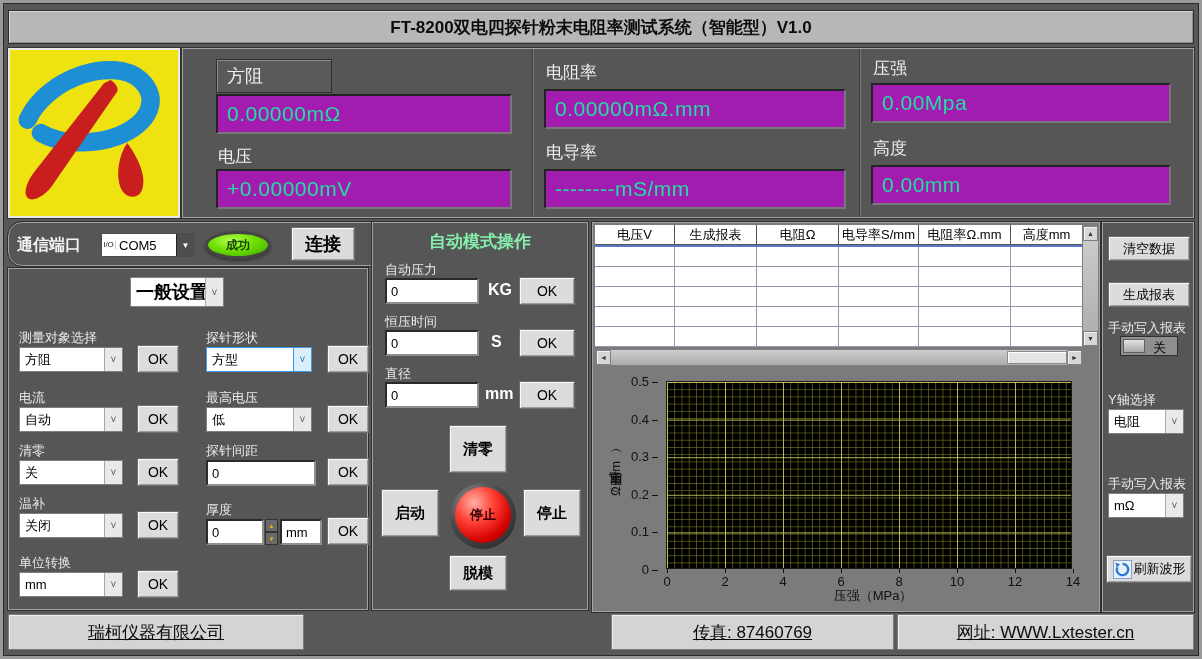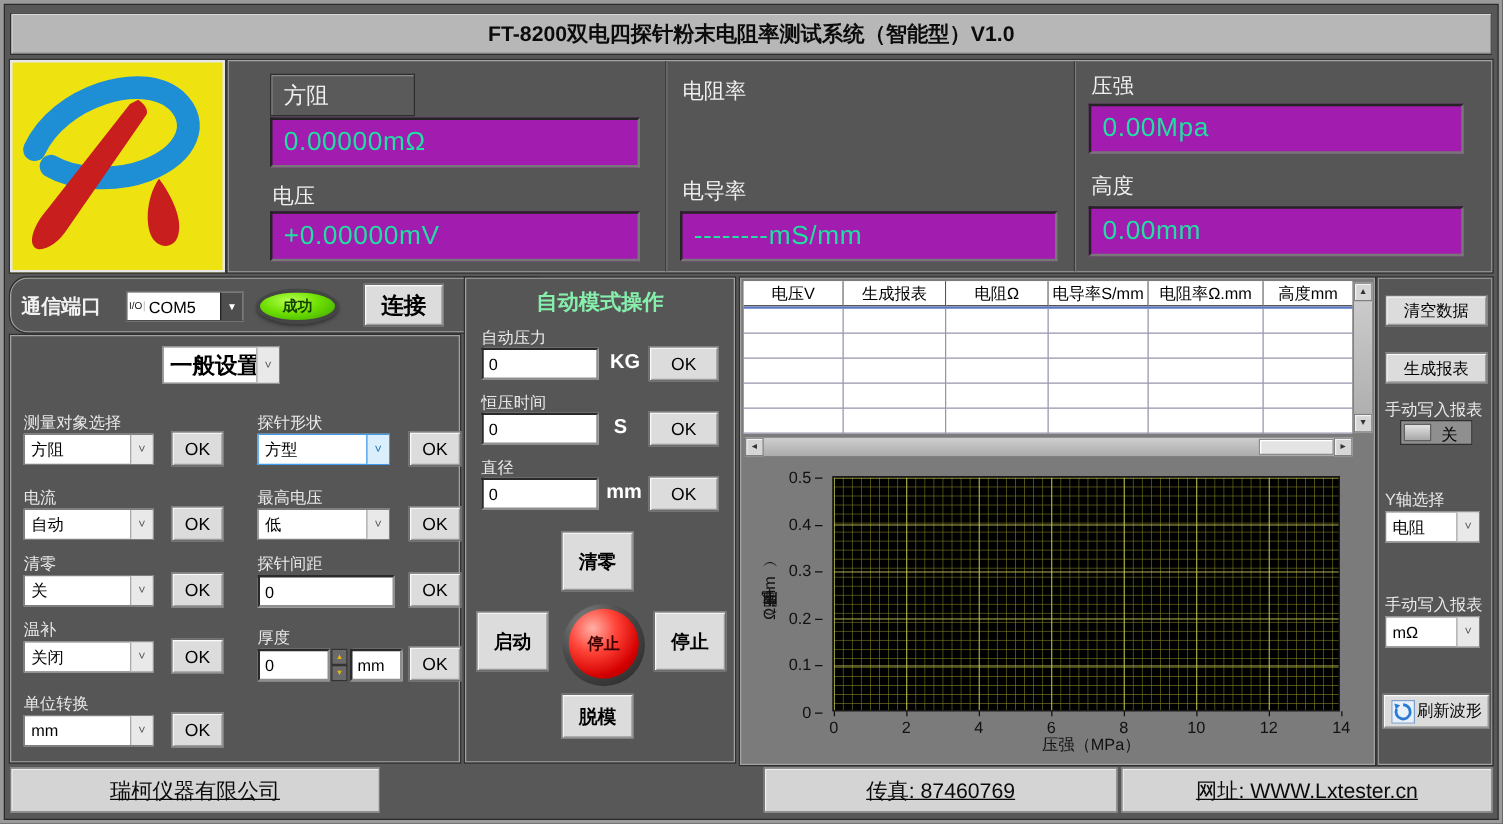--- a/index.html
+++ b/index.html
@@ -187,20 +187,21 @@
   <div class="panel displays">
     <div class="vdiv" style="left:349px"></div>
     <div class="vdiv" style="left:676px"></div>
 
     <div class="dlabel dlabel-boxed" style="left:33px;top:10px;width:116px;font-size:18px">方阻</div>
     <div class="dvalue" style="left:33px;top:45px;width:296px;height:40px">0.00000mΩ</div>
     <div class="dlabel" style="left:35px;top:96px">电压</div>
     <div class="dvalue" style="left:33px;top:120px;width:296px;height:40px">+0.00000mV</div>
 
     <div class="dlabel" style="left:363px;top:12px">电阻率</div>
+    <div class="dvalue" style="left:361px;top:40px;width:302px;height:40px">0.00000mΩ.mm</div>
     <div class="dlabel" style="left:363px;top:92px">电导率</div>
     <div class="dvalue" style="left:361px;top:120px;width:302px;height:40px">--------mS/mm</div>
 
     <div class="dlabel" style="left:690px;top:8px">压强</div>
     <div class="dvalue" style="left:688px;top:34px;width:300px;height:40px">0.00Mpa</div>
     <div class="dlabel" style="left:690px;top:88px">高度</div>
     <div class="dvalue" style="left:688px;top:116px;width:300px;height:40px">0.00mm</div>
   </div>
 
   <div class="panel comm">

